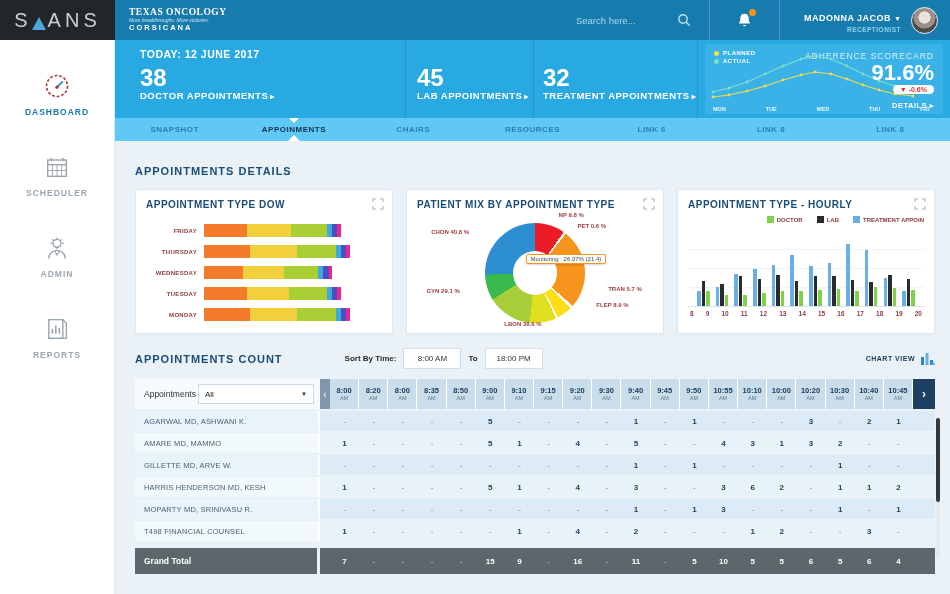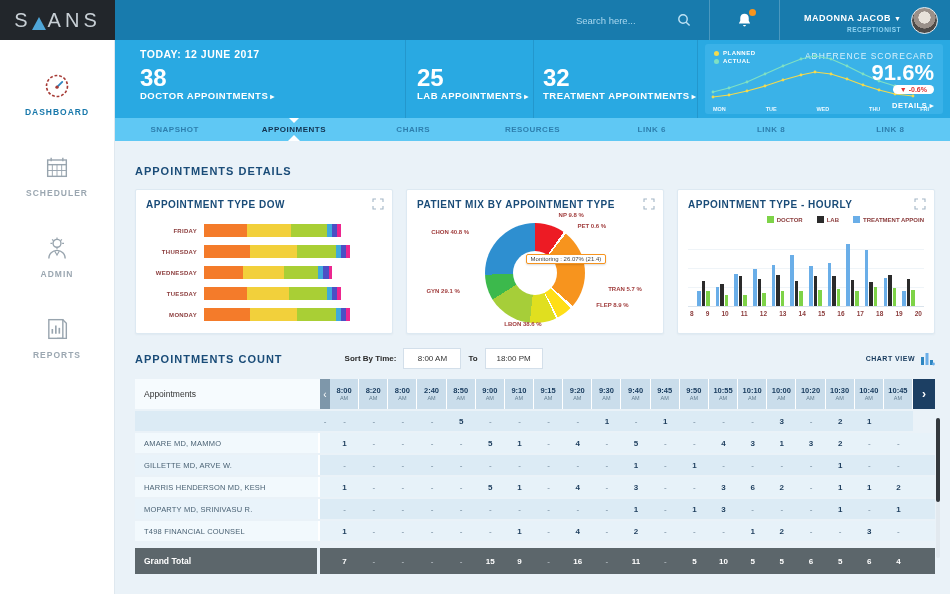--- a/index.html
+++ b/index.html
@@ -141,20 +141,25 @@
 <div class="app">
 
   <div class="topbar">
     <div class="logo-block">
       <div class="logo-text">
         <span>S</span>
           <span class="logo-tri"></span>
           <span>ANS</span>
       </div>
     </div>
+    <div class="clinic">
+      <div class="clinic-name">TEXAS ONCOLOGY</div>
+      <div class="clinic-tag">More breakthroughs. More victories.</div>
+      <div class="clinic-loc">CORSICANA</div>
+    </div>
     <div class="top-spacer"></div>
     <div class="search-box">
       <input type="text" placeholder="Search here..." style="">
       <svg width="14" height="14" viewBox="0 0 14 14">
           <circle cx="6" cy="6" r="4.2" fill="none" stroke="#BFE3F5" stroke-width="1.4"></circle>
           <line x1="9.2" y1="9.2" x2="12.6" y2="12.6" stroke="#BFE3F5" stroke-width="1.4"></line>
         </svg>
     </div>
     <div class="top-sep"></div>
     <div class="bell-wrap">
@@ -219,21 +224,21 @@
     <div class="banner-date">TODAY: 12 JUNE 2017</div>
     <div class="banner-sep" style="left:290px"></div>
     <div class="banner-sep" style="left:418px"></div>
     <div class="banner-sep" style="left:582px"></div>
 
     <div class="stat" style="left:25px">
       <div class="stat-value">38</div>
       <div class="stat-label"><span>DOCTOR APPOINTMENTS</span><span class="stat-arrow">▸</span></div>
     </div>
     <div class="stat" style="left:302px">
-      <div class="stat-value">25</div>
+      <div class="stat-value">45</div>
       <div class="stat-label"><span>LAB APPOINTMENTS</span><span class="stat-arrow">▸</span></div>
     </div>
     <div class="stat" style="left:428px">
       <div class="stat-value">32</div>
       <div class="stat-label"><span>TREATMENT APPOINTMENTS</span><span class="stat-arrow">▸</span></div>
     </div>
 
     <div class="adh-panel">
       <div class="adh-legend">
         <div>
@@ -504,36 +509,40 @@
             <rect x="10" y="8" width="3" height="5" fill="#2E86C1"></rect>
             <circle cx="13.5" cy="12" r="1.4" fill="#6AAEE8"></circle>
           </svg>
       </div>
     </div>
 
     <div class="count-table">
       <div class="t-row t-header">
         <div class="th-name">
           <span class="th-name-label">Appointments</span>
+          <div class="filter-select">
+            <span>All</span>
+            <span class="filter-caret">▼</span>
+          </div>
         </div>
         <div class="th-chev">‹</div>
       <div class="th-time">
             <b>8:00</b>
             <i>AM</i>
           </div>
           <div class="th-time">
             <b>8:20</b>
             <i>AM</i>
           </div>
           <div class="th-time">
             <b>8:00</b>
             <i>AM</i>
           </div>
           <div class="th-time">
-            <b>2:40</b>
+            <b>8:35</b>
             <i>AM</i>
           </div>
           <div class="th-time">
             <b>8:50</b>
             <i>AM</i>
           </div>
           <div class="th-time">
             <b>9:00</b>
             <i>AM</i>
           </div>
@@ -590,20 +599,21 @@
             <i>AM</i>
           </div>
           <div class="th-time">
             <b>10:45</b>
             <i>AM</i>
           </div>
           <div class="th-next">›</div>
         </div>
       <div class="t-body">
           <div class="t-row row-odd">
+            <div class="td-name">AGARWAL MD, ASHWANI K.</div>
             <div class="cell"></div>
             <div class="td-val cell dash">-</div>
             <div class="td-val cell dash">-</div>
             <div class="td-val cell dash">-</div>
             <div class="td-val cell dash">-</div>
             <div class="td-val cell dash">-</div>
             <div class="td-val cell">5</div>
             <div class="td-val cell dash">-</div>
             <div class="td-val cell dash">-</div>
             <div class="td-val cell dash">-</div>

